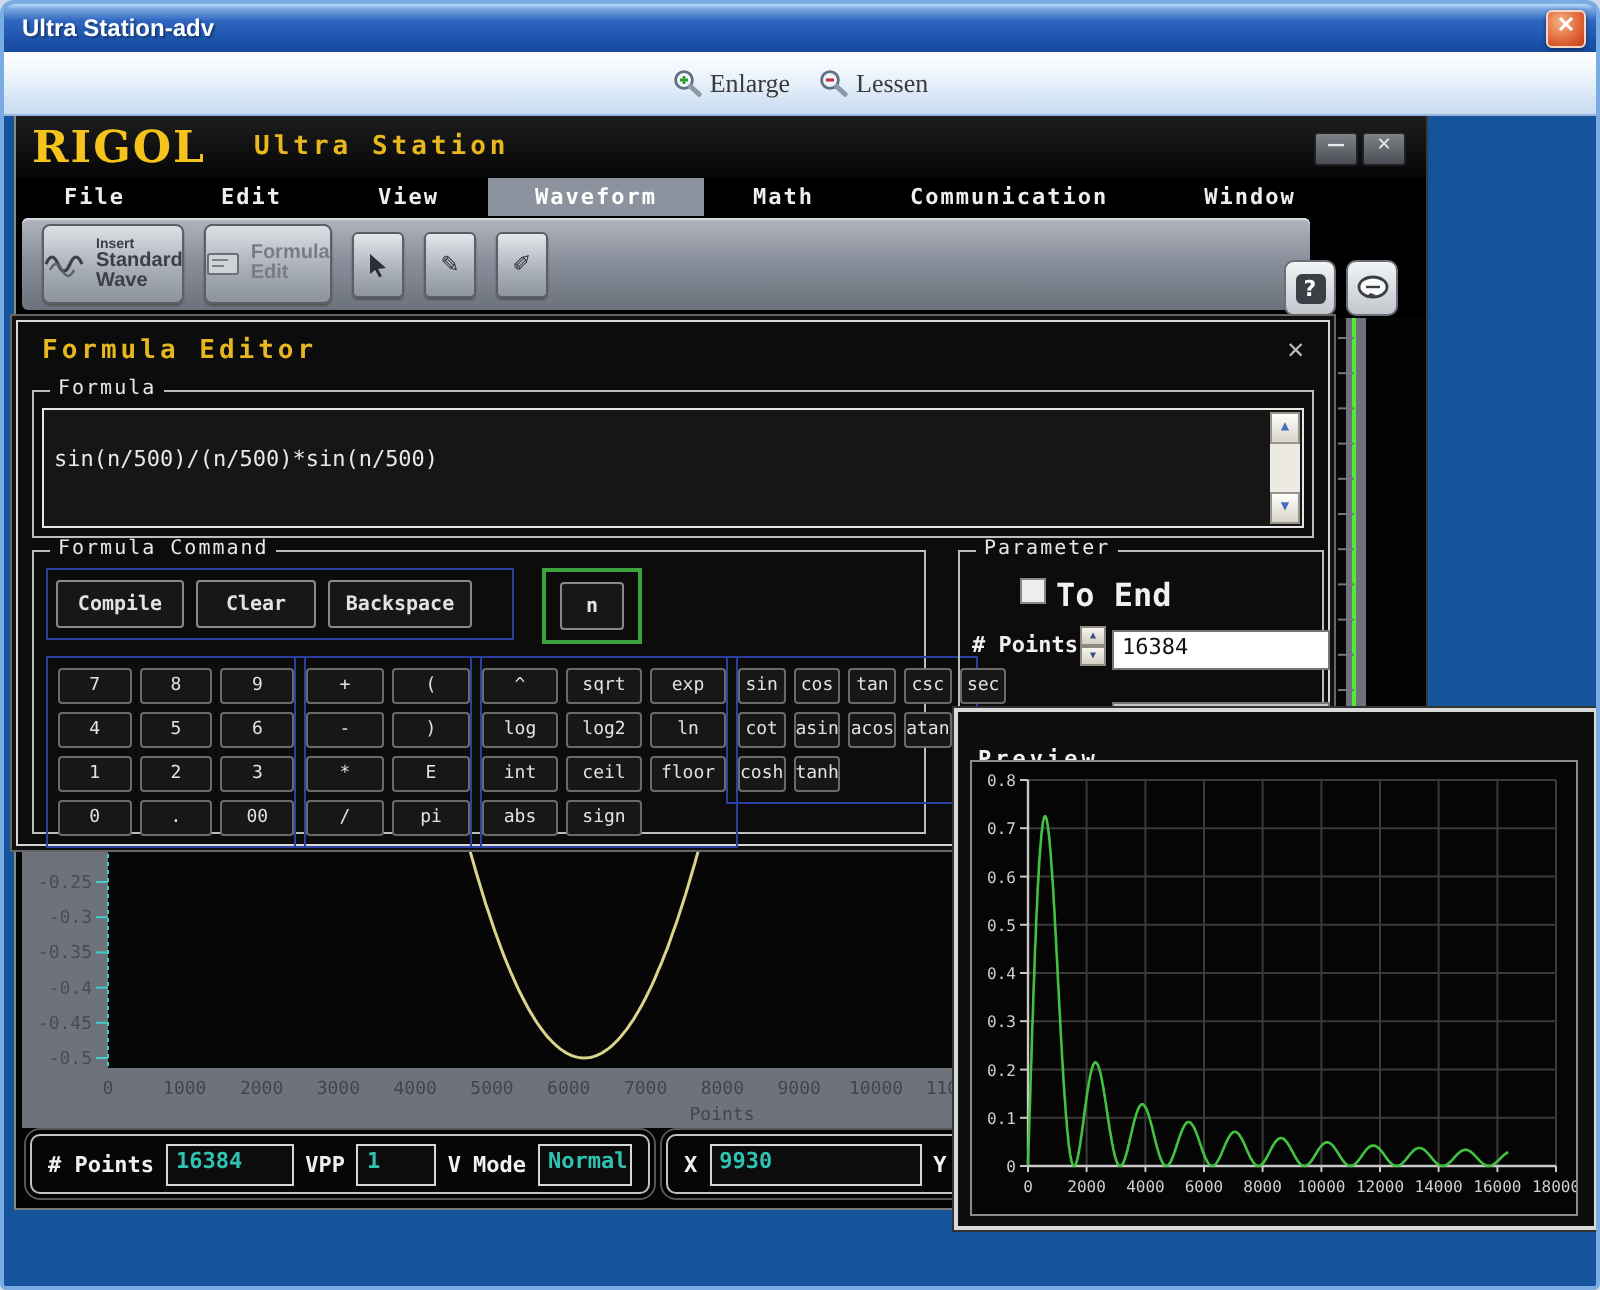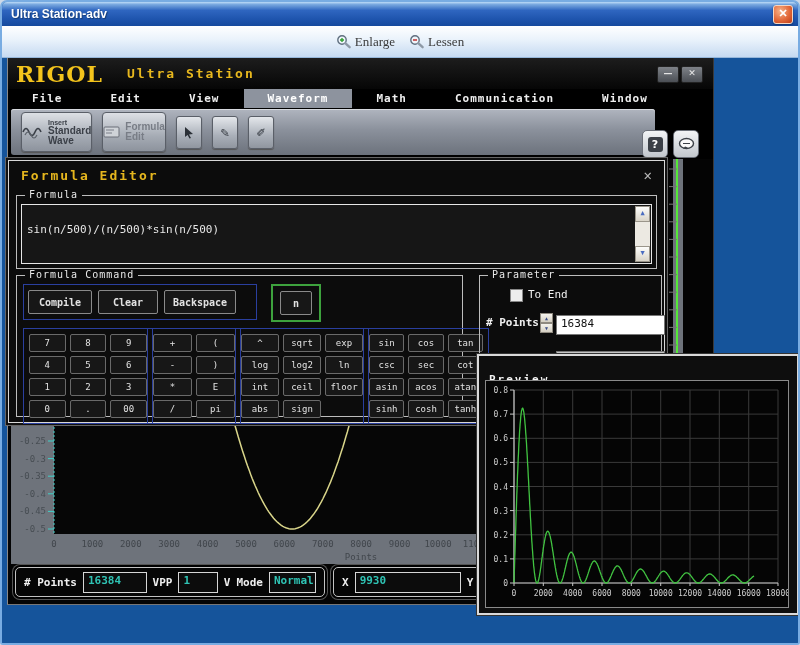--- a/index.html
+++ b/index.html
@@ -96,24 +96,24 @@
   .n-box{position:absolute;left:254px;top:8px;width:46px;height:34px;border:2px solid #3da23d;
     display:flex;align-items:center;justify-content:center;}
   .pad{position:absolute;top:52px;border:1px solid #2a3f9f;display:grid;gap:4px;padding:5px;}
   .pad-btn{height:16px;background:#171717;border:1px solid #6a6a6a;border-radius:2px;color:#e2e2e2;
     font-size:9px;display:flex;align-items:center;justify-content:center;
     font-family:"DejaVu Sans Mono",monospace;}
   .pad-btn.empty{visibility:hidden;}
   .pad-num{left:6px;width:118px;grid-template-columns:repeat(3,1fr);}
   .pad-ops{left:130px;width:82px;grid-template-columns:repeat(2,1fr);}
   .pad-fun{left:218px;width:122px;grid-template-columns:repeat(3,1fr);}
-  .pad-tri{left:346px;width:114px;grid-template-columns:repeat(3,1fr);}
+  .pad-tri{left:346px;width:114px;grid-template-columns:repeat(5,1fr);}
   .fe-param{left:470px;top:114px;width:181px;height:139px;}
   .chk{position:absolute;left:30px;top:13px;width:11px;height:11px;background:#ededed;border:1px solid #888;}
-  .chk-label{position:absolute;left:48px;top:12px;color:#f0f0f0;font-size:11px;font-weight:normal;}
+  .chk-label{position:absolute;left:48px;top:12px;color:#f0f0f0;font-size:16px;font-weight:bold;}
   .p-label{position:absolute;color:#f0f0f0;font-size:11px;font-weight:bold;}
   .spinner{position:absolute;left:60px;top:37px;width:13px;height:20px;display:flex;flex-direction:column;}
   .sp-btn{flex:1;background:linear-gradient(180deg,#f6f4ee,#d4cfc2);border:1px solid #8f8a80;
     color:#3a4c86;font-size:5px;line-height:8px;text-align:center;}
   .p-field{position:absolute;left:76px;width:99px;height:16px;font-size:11px;padding:1px 4px;
     font-family:"DejaVu Sans Mono",monospace;}
   .pf-white{background:#fff;color:#111;border:1px solid #777;}
   .pf-gray{background:#c6c6c6;color:#3c3c3c;border:1px solid #777;}
   
   .preview-window{position:absolute;left:475px;top:296px;width:318px;height:257px;background:#0e0e0e;

